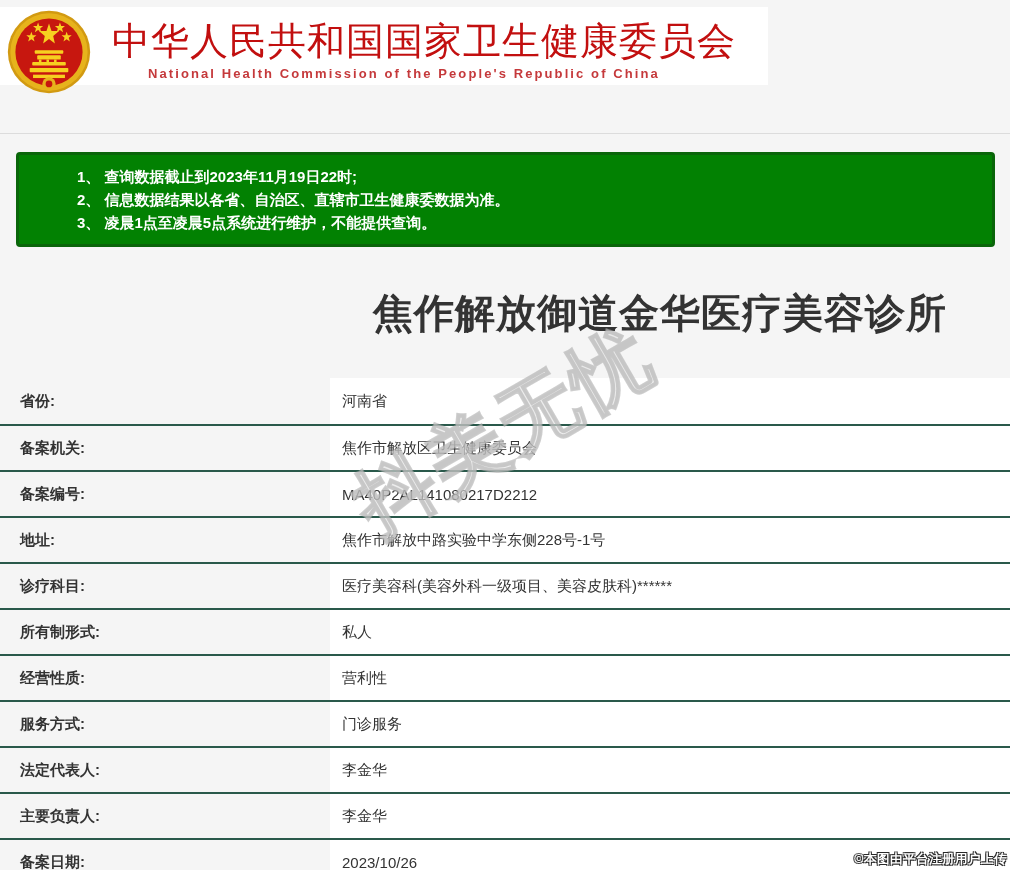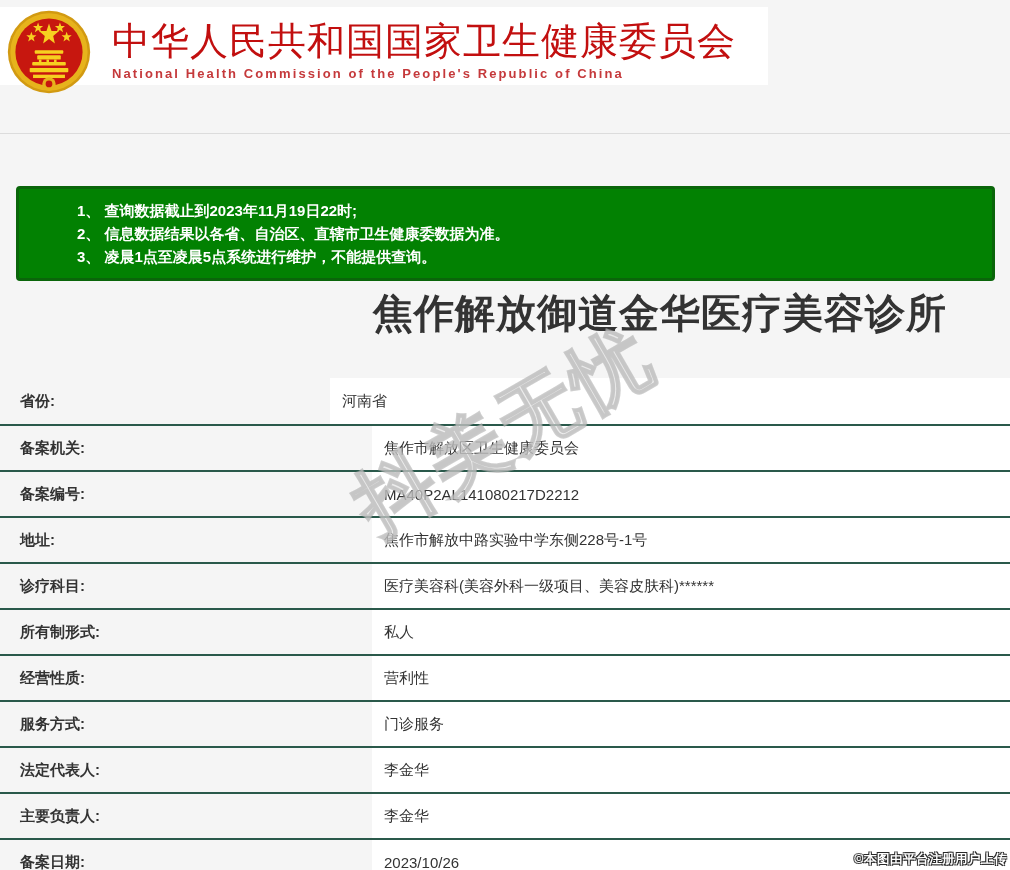--- a/index.html
+++ b/index.html
@@ -21,34 +21,33 @@
   .emblem {
     position:absolute; left:4px; top:10px; width:90px; height:84px; z-index:3;
   }
   .header-titles { position:absolute; left:112px; top:12px; width:650px; }
   .header-title-zh {
     font-size:38px; font-weight:normal; color:#c20f0f; letter-spacing:1px;
     white-space:nowrap; line-height:44px;
   }
   .header-title-en {
     font-size:13px; font-weight:bold; color:#c5393b; letter-spacing:2.1px;
-    white-space:nowrap; margin-top:3px;
+    white-space:nowrap; margin-top:3px;margin-left:36px;
   }
   .header-divider {
     position:absolute; left:0; top:133px; width:1010px; height:1px;
     background:#dcdcdc;
   }
 
   
   .notice {
     position:absolute; left:16px; top:152px; width:979px;
     background:#028102; border:3px solid #0a650a; border-radius:4px;
     padding:10px 10px 10px 58px;
     z-index:2;
-    margin-top:34px;
   }
   .notice-line {
     color:#ffffff; font-size:15px; font-weight:bold; line-height:23px;
     white-space:nowrap;
   }
 
   
   .page-title {
     position:absolute; left:0; top:286px; width:1010px;
     text-align:center; transform:translateX(155px);
@@ -56,21 +55,21 @@
     letter-spacing:1px; white-space:nowrap;
   }
 
   
   .info-table {
     position:absolute; left:0; top:378px; width:1010px;
   }
   .info-row {
     display:flex; align-items:flex-end; height:46px; width:1010px;
   }
-  .info-row + .info-row { border-top:2px solid #2a594b;gap:42px; }
+  .info-row + .info-row { border-top:2px solid #2a594b; }
   .cell-label {
     width:330px; flex:0 0 330px; height:100%;
     display:flex; align-items:center;
     padding-left:20px;
     font-size:15px; font-weight:bold; color:#333;
     background:transparent;
   }
   .cell-value {
     flex:1; height:100%;
     display:flex; align-items:center;

